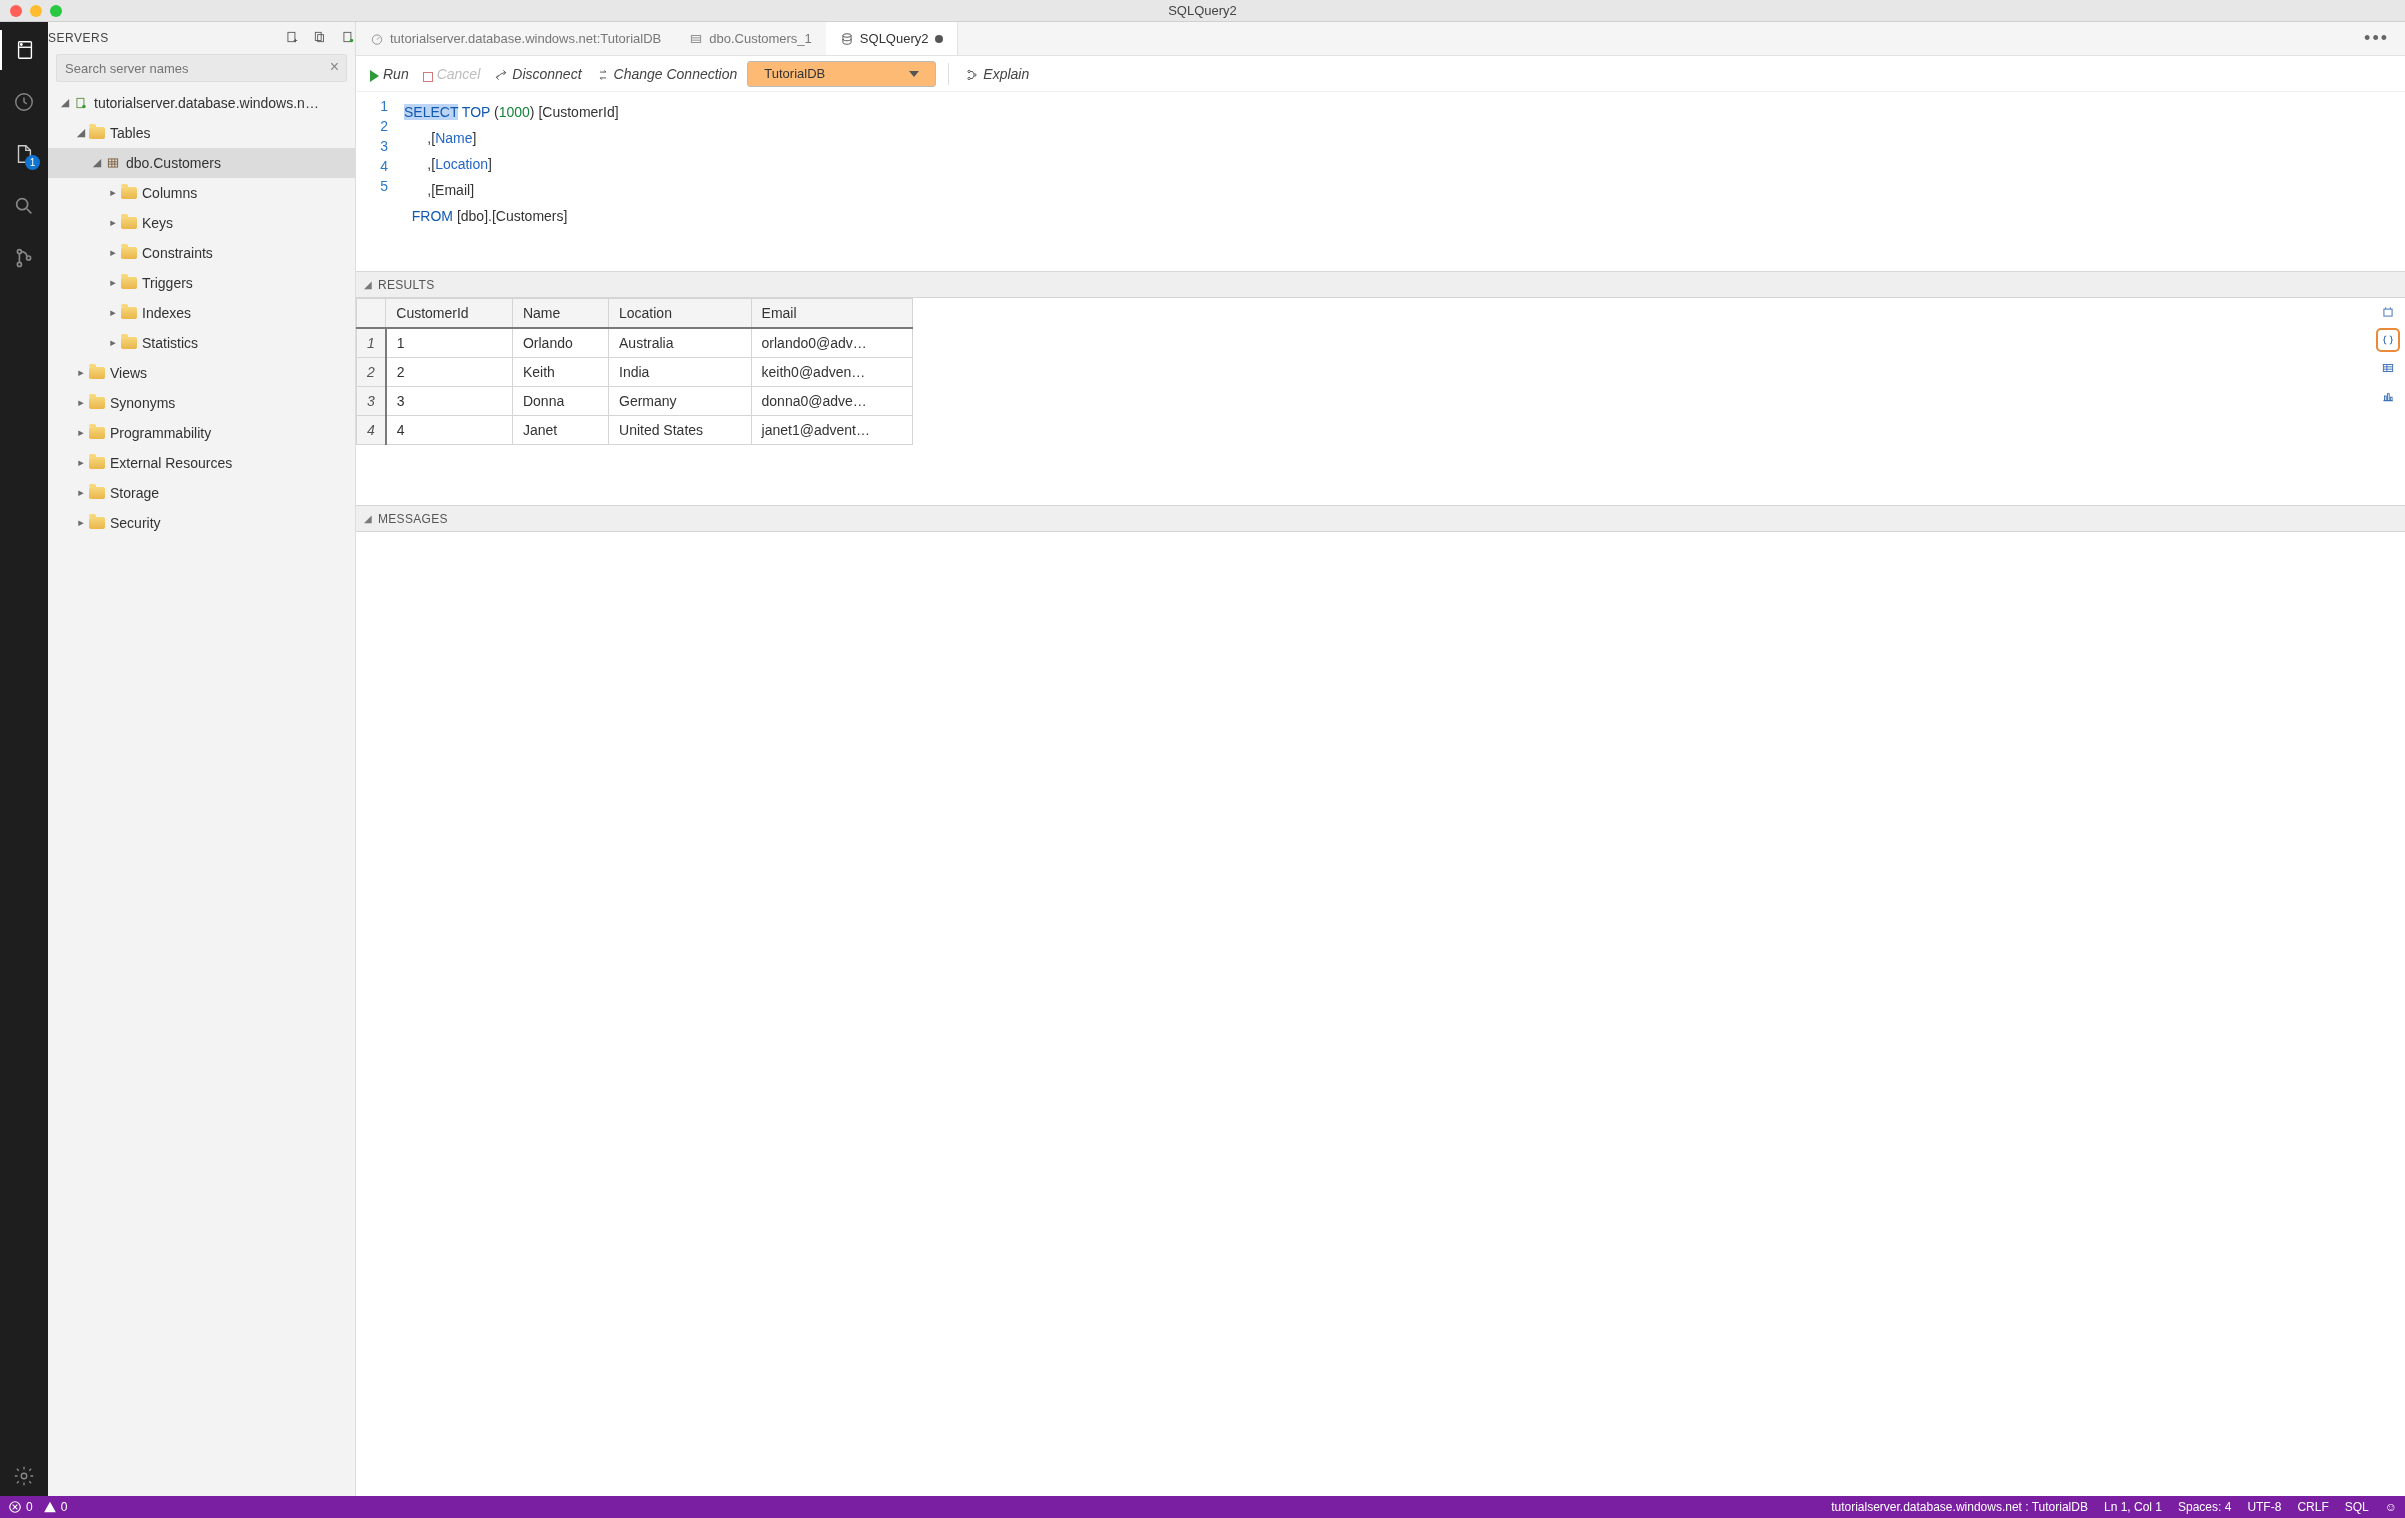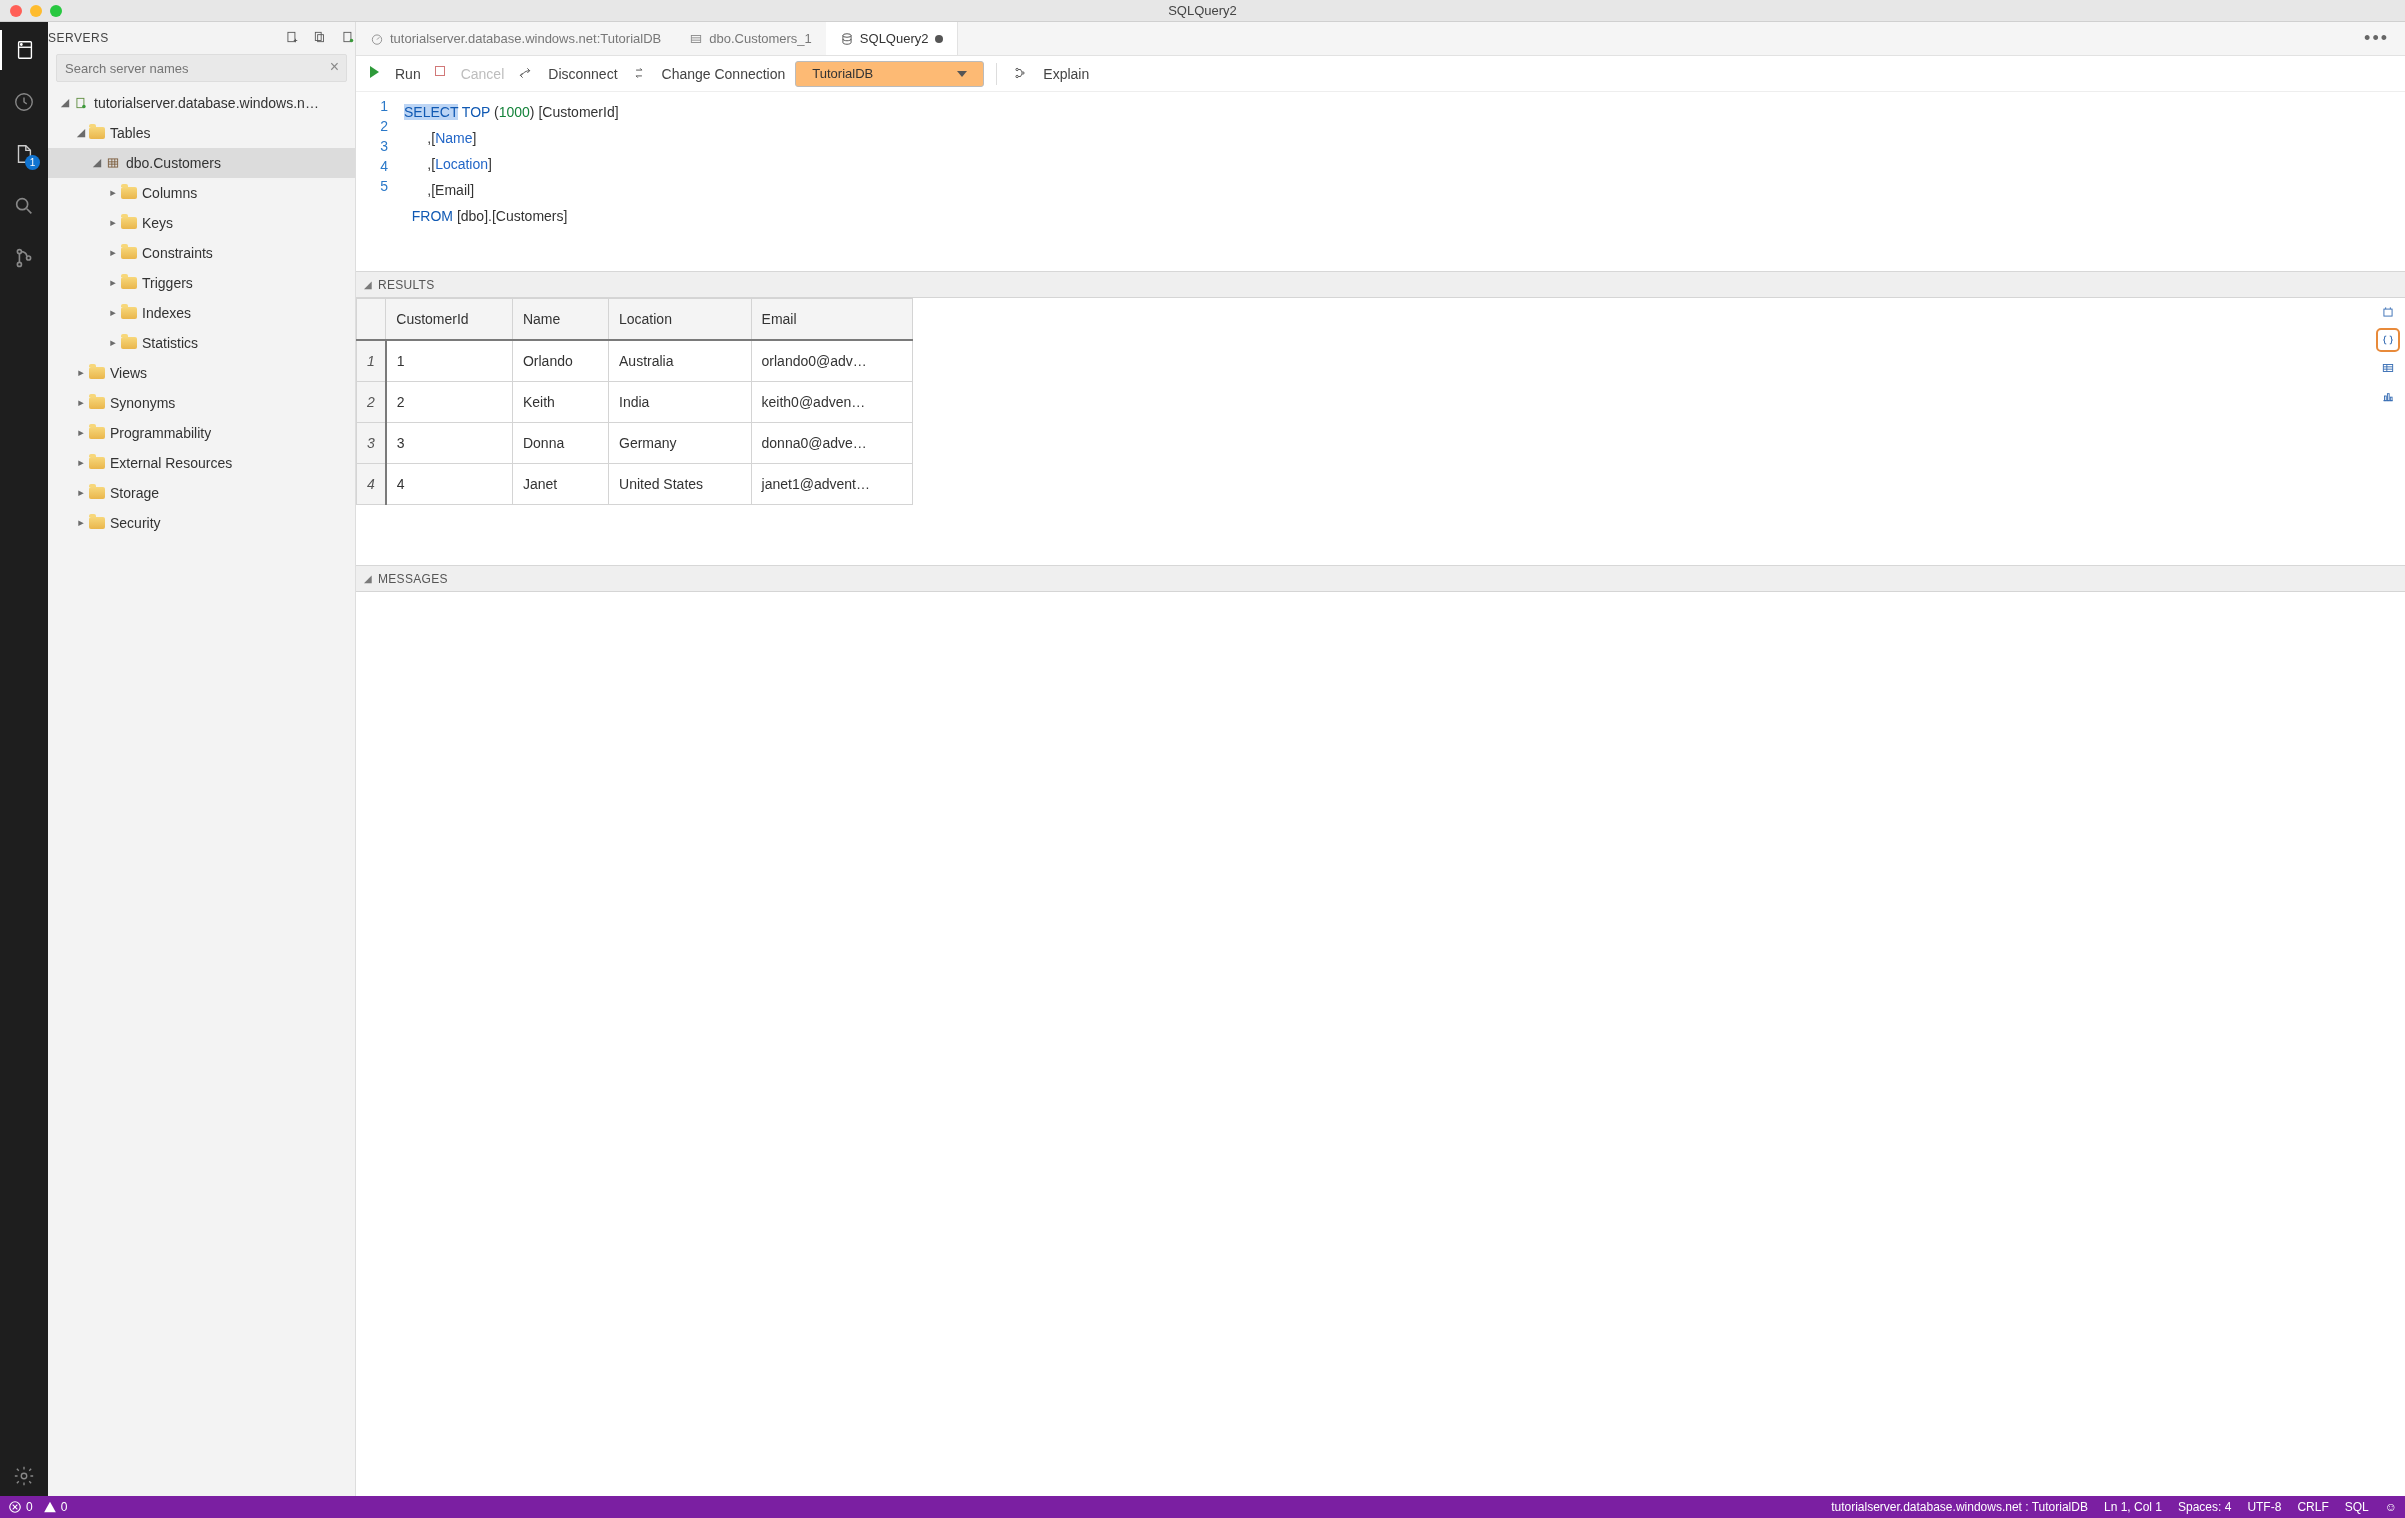--- a/index.html
+++ b/index.html
@@ -38,21 +38,21 @@
   
   .ind1{padding-left:10px;} .ind2{padding-left:26px;} .ind3{padding-left:42px;} .ind4{padding-left:58px;}
   
   .editor{ flex:1; display:flex; flex-direction:column; min-width:0;}
   .tabs{ display:flex; align-items:center; height:34px; border-bottom:1px solid #e2e2e2; background:#f5f5f5;}
   .tab{ display:flex; align-items:center; gap:6px; padding:13px 14px; height:100%; color:#777; cursor:default; font-size:13px;}
   .tab.active{ background:#fff; color:#333; border-right:1px solid #e2e2e2;}
   .tab .dot{ width:8px; height:8px; background:#555; border-radius:50%;}
   .tabs .more{ margin-left:auto; padding:0 16px; color:#666; font-size:18px; letter-spacing:2px;}
   .toolbar{ display:flex; align-items:center; gap:6px; height:36px; padding:0 10px; border-bottom:1px solid #eee;}
-  .tb-btn{ display:flex; align-items:flex-start; gap:16px; padding:2px 4px; font-size:14px; color:#444;}
+  .tb-btn{ display:flex; align-items:flex-end; gap:4px; padding:2px 4px; font-size:14px; color:#444;font-style:italic;}
   .tb-btn.disabled{ color:#bdbdbd;}
   .tri-run{ width:0; height:0; border-top:6px solid transparent; border-bottom:6px solid transparent; border-left:9px solid #2e9a3a;}
   .sq-stop{ width:10px; height:10px; border:1.5px solid #d17878;}
   .db-select{ height:26px; min-width:189px; border:1px solid #bbb; border-radius:3px; background:#fdba74; display:flex; align-items:center; padding:0 16px; justify-content:space-between;}
   .db-select .caret{ border-left:5px solid transparent; border-right:5px solid transparent; border-top:6px solid #555;}
   .toolbar .divider{ width:1px; height:22px; background:#ddd; margin:0 6px;}
   .code-area{ display:flex; min-height:179px; font-family: "Menlo","Consolas",monospace; font-size:14px; padding-top:4px;}
   .gutter{ width:42px; text-align:right; color:#2a78c8; padding-right:10px; user-select:none;}
   .gutter div{ height:20px; line-height:20px;}
   .code{ position:relative;}
@@ -60,21 +60,21 @@
   .code .line{ height:20px; line-height:20px;}
   .kw{ color:#1059b3;} .fn{ color:#1059b3;} .num{ color:#14833a;} .nm{ color:#2266c7;}
   .sel{ background:#bcd5f5;}
   
   .panel{ border-top:1px solid #d7d7d7;}
   .panel-hdr{ display:flex; align-items:center; height:26px; padding:0 8px; background:#efefef; font-size:12px; color:#555; letter-spacing:0.3px; border-bottom:1px solid #d5d5d5;}
   .panel-hdr .tw{ margin-right:6px; color:#7a7a7a; font-size:10px;}
   .results-wrap{ display:flex;}
   .results{ flex:1; overflow:auto; max-width:557px;}
   table.res{ border-collapse:collapse; width:100%; font-size:14px;}
-  table.res th, table.res td{ border:1px solid #d4d4d4; padding:12px 10px; text-align:left; white-space:nowrap; overflow:hidden; text-overflow:ellipsis;margin-top:46px;}
+  table.res th, table.res td{ border:1px solid #d4d4d4; padding:6px 10px; text-align:left; white-space:nowrap; overflow:hidden; text-overflow:ellipsis;margin-top:46px;}
   table.res th{ background:#f4f4f4; font-weight:500; border-bottom:2px solid #7a7a7a;}
   table.res td.rownum{ background:#f4f4f4; color:#555; font-style:italic; width:28px; text-align:center; border-right:2px solid #7a7a7a;}
   .res-toolbar{ margin-left:auto; width:34px; padding-top:4px; display:flex; flex-direction:column; align-items:center; gap:8px;}
   .res-toolbar .mini{ width:20px; height:20px; display:flex; align-items:center; justify-content:center; border-radius:3px; color:#3a6fb5;}
   .res-toolbar .mini.hl{ outline:2px solid #e88a3a;}
   .results-spacer{flex:1;}
   .messages-body{ padding:8px 12px; font-size:14px; color:#333;}
   .messages-body .ts{ color:#444; display:inline-block; width:119px; vertical-align:top;}
   .messages-body .msg{ display:inline-block;}
   .messages-body a{ color:#1a66d1; text-decoration:none;}

